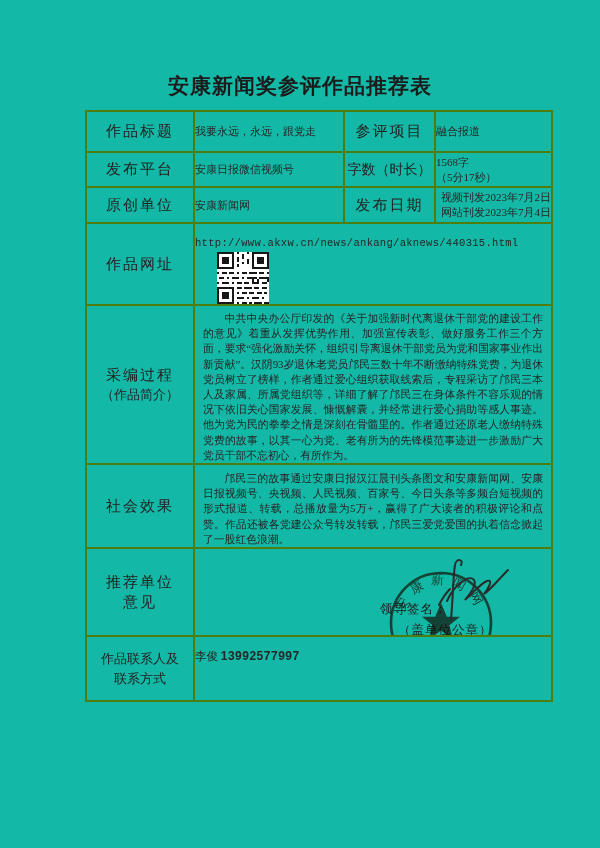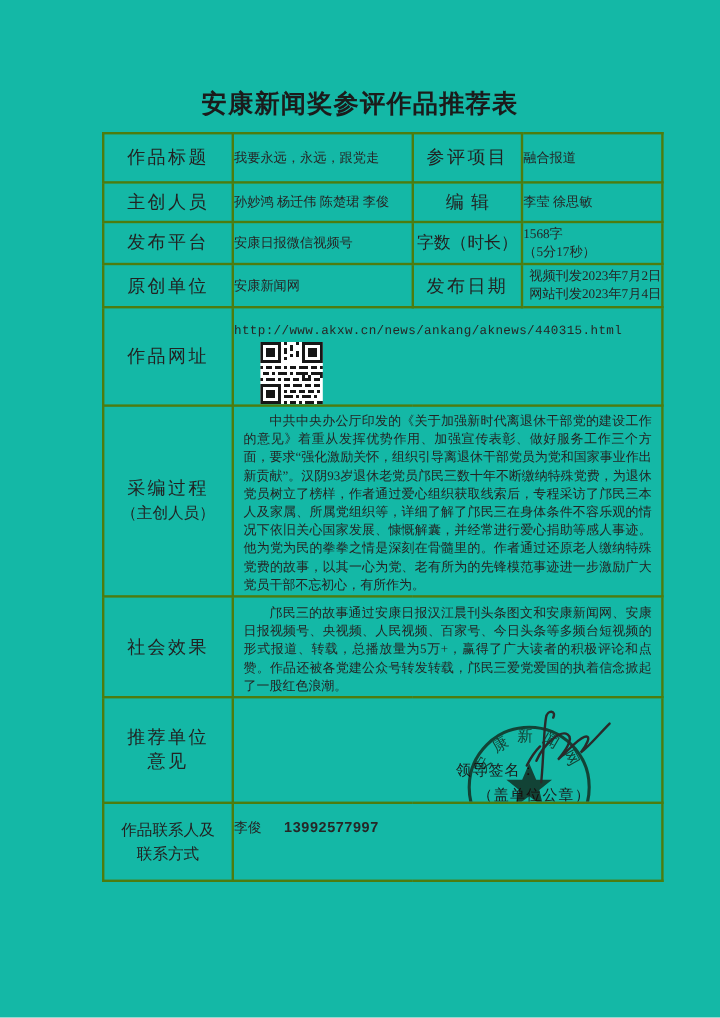--- a/index.html
+++ b/index.html
@@ -58,21 +58,21 @@
     position:absolute; left:191px; top:19px; z-index:2;
     mix-blend-mode:multiply; opacity:0.88;
   }
   .signature{
     position:absolute; left:228px; top:6px; z-index:3;
   }
   .contact-val{font-size:12px;}
   .contact-name{font-size:11.5px;}
   .contact-phone{
     font-family:"Liberation Sans","DejaVu Sans",sans-serif;
-    font-weight:700; font-size:12px; margin-left:16px; letter-spacing:0.5px;
+    font-weight:700; font-size:12px; letter-spacing:0.5px;
   }
 </style>
 </head>
 <body>
 
 <div class="page">
 
   <h1 class="doc-title">安康新闻奖参评作品推荐表</h1>
 
   <table class="form">
@@ -84,26 +84,20 @@
     </colgroup>
 
     <tbody>
         <tr style="height:41px">
       <td class="lbl">作品标题</td>
       <td class="val">我要永远，永远，跟党走</td>
       <td class="lbl">参评项目</td>
       <td class="val">融合报道</td>
     </tr>
 
-    <tr style="height:33px">
-      <td class="lbl">主创人员</td>
-      <td class="val">孙妙鸿 杨迁伟 陈楚珺 李俊</td>
-      <td class="lbl" style="letter-spacing:6px;padding-left:6px;">编辑</td>
-      <td class="val">李莹 徐思敏</td>
-    </tr>
 
     <tr style="height:35px">
       <td class="lbl">发布平台</td>
       <td class="val">安康日报微信视频号</td>
       <td class="lbl tight">字数（时长）</td>
       <td class="val">
         <span class="vline">1568字</span>
         <span class="vline">（5分17秒）</span>
       </td>
     </tr>
@@ -150,21 +144,21 @@
             <path d="M8 20.5h1M10 20.5h2M13 20.5h1M15 20.5h3M19 20.5h2"></path>
             <path d="M14.5 10v2M16.5 11v2M18.5 10v1M20.5 10v2"></path>
           </g>
         </svg>
       </td>
     </tr>
 
     <tr style="height:137px">
       <td class="lbl">
         <span class="lbl-line">采编过程</span>
-        <span class="lbl-line small">（主创人员）</span>
+        <span class="lbl-line small">（作品简介）</span>
       </td>
       <td class="val top" colspan="3" style="padding:0;">
         <p class="para">中共中央办公厅印发的《关于加强新时代离退休干部党的建设工作的意见》着重从发挥优势作用、加强宣传表彰、做好服务工作三个方面，要求“强化激励关怀，组织引导离退休干部党员为党和国家事业作出新贡献”。汉阴93岁退休老党员邝民三数十年不断缴纳特殊党费，为退休党员树立了榜样，作者通过爱心组织获取线索后，专程采访了邝民三本人及家属、所属党组织等，详细了解了邝民三在身体条件不容乐观的情况下依旧关心国家发展、慷慨解囊，并经常进行爱心捐助等感人事迹。他为党为民的拳拳之情是深刻在骨髓里的。作者通过还原老人缴纳特殊党费的故事，以其一心为党、老有所为的先锋模范事迹进一步激励广大党员干部不忘初心，有所作为。</p>
       </td>
     </tr>
 
     <tr style="height:79px">
       <td class="lbl">社会效果</td>
       <td class="val top" colspan="3" style="padding:0;">
         <p class="para effect-para">邝民三的故事通过安康日报汉江晨刊头条图文和安康新闻网、安康日报视频号、央视频、人民视频、百家号、今日头条等多频台短视频的形式报道、转载，总播放量为5万+，赢得了广大读者的积极评论和点赞。作品还被各党建公众号转发转载，邝民三爱党爱国的执着信念掀起了一股红色浪潮。</p>

